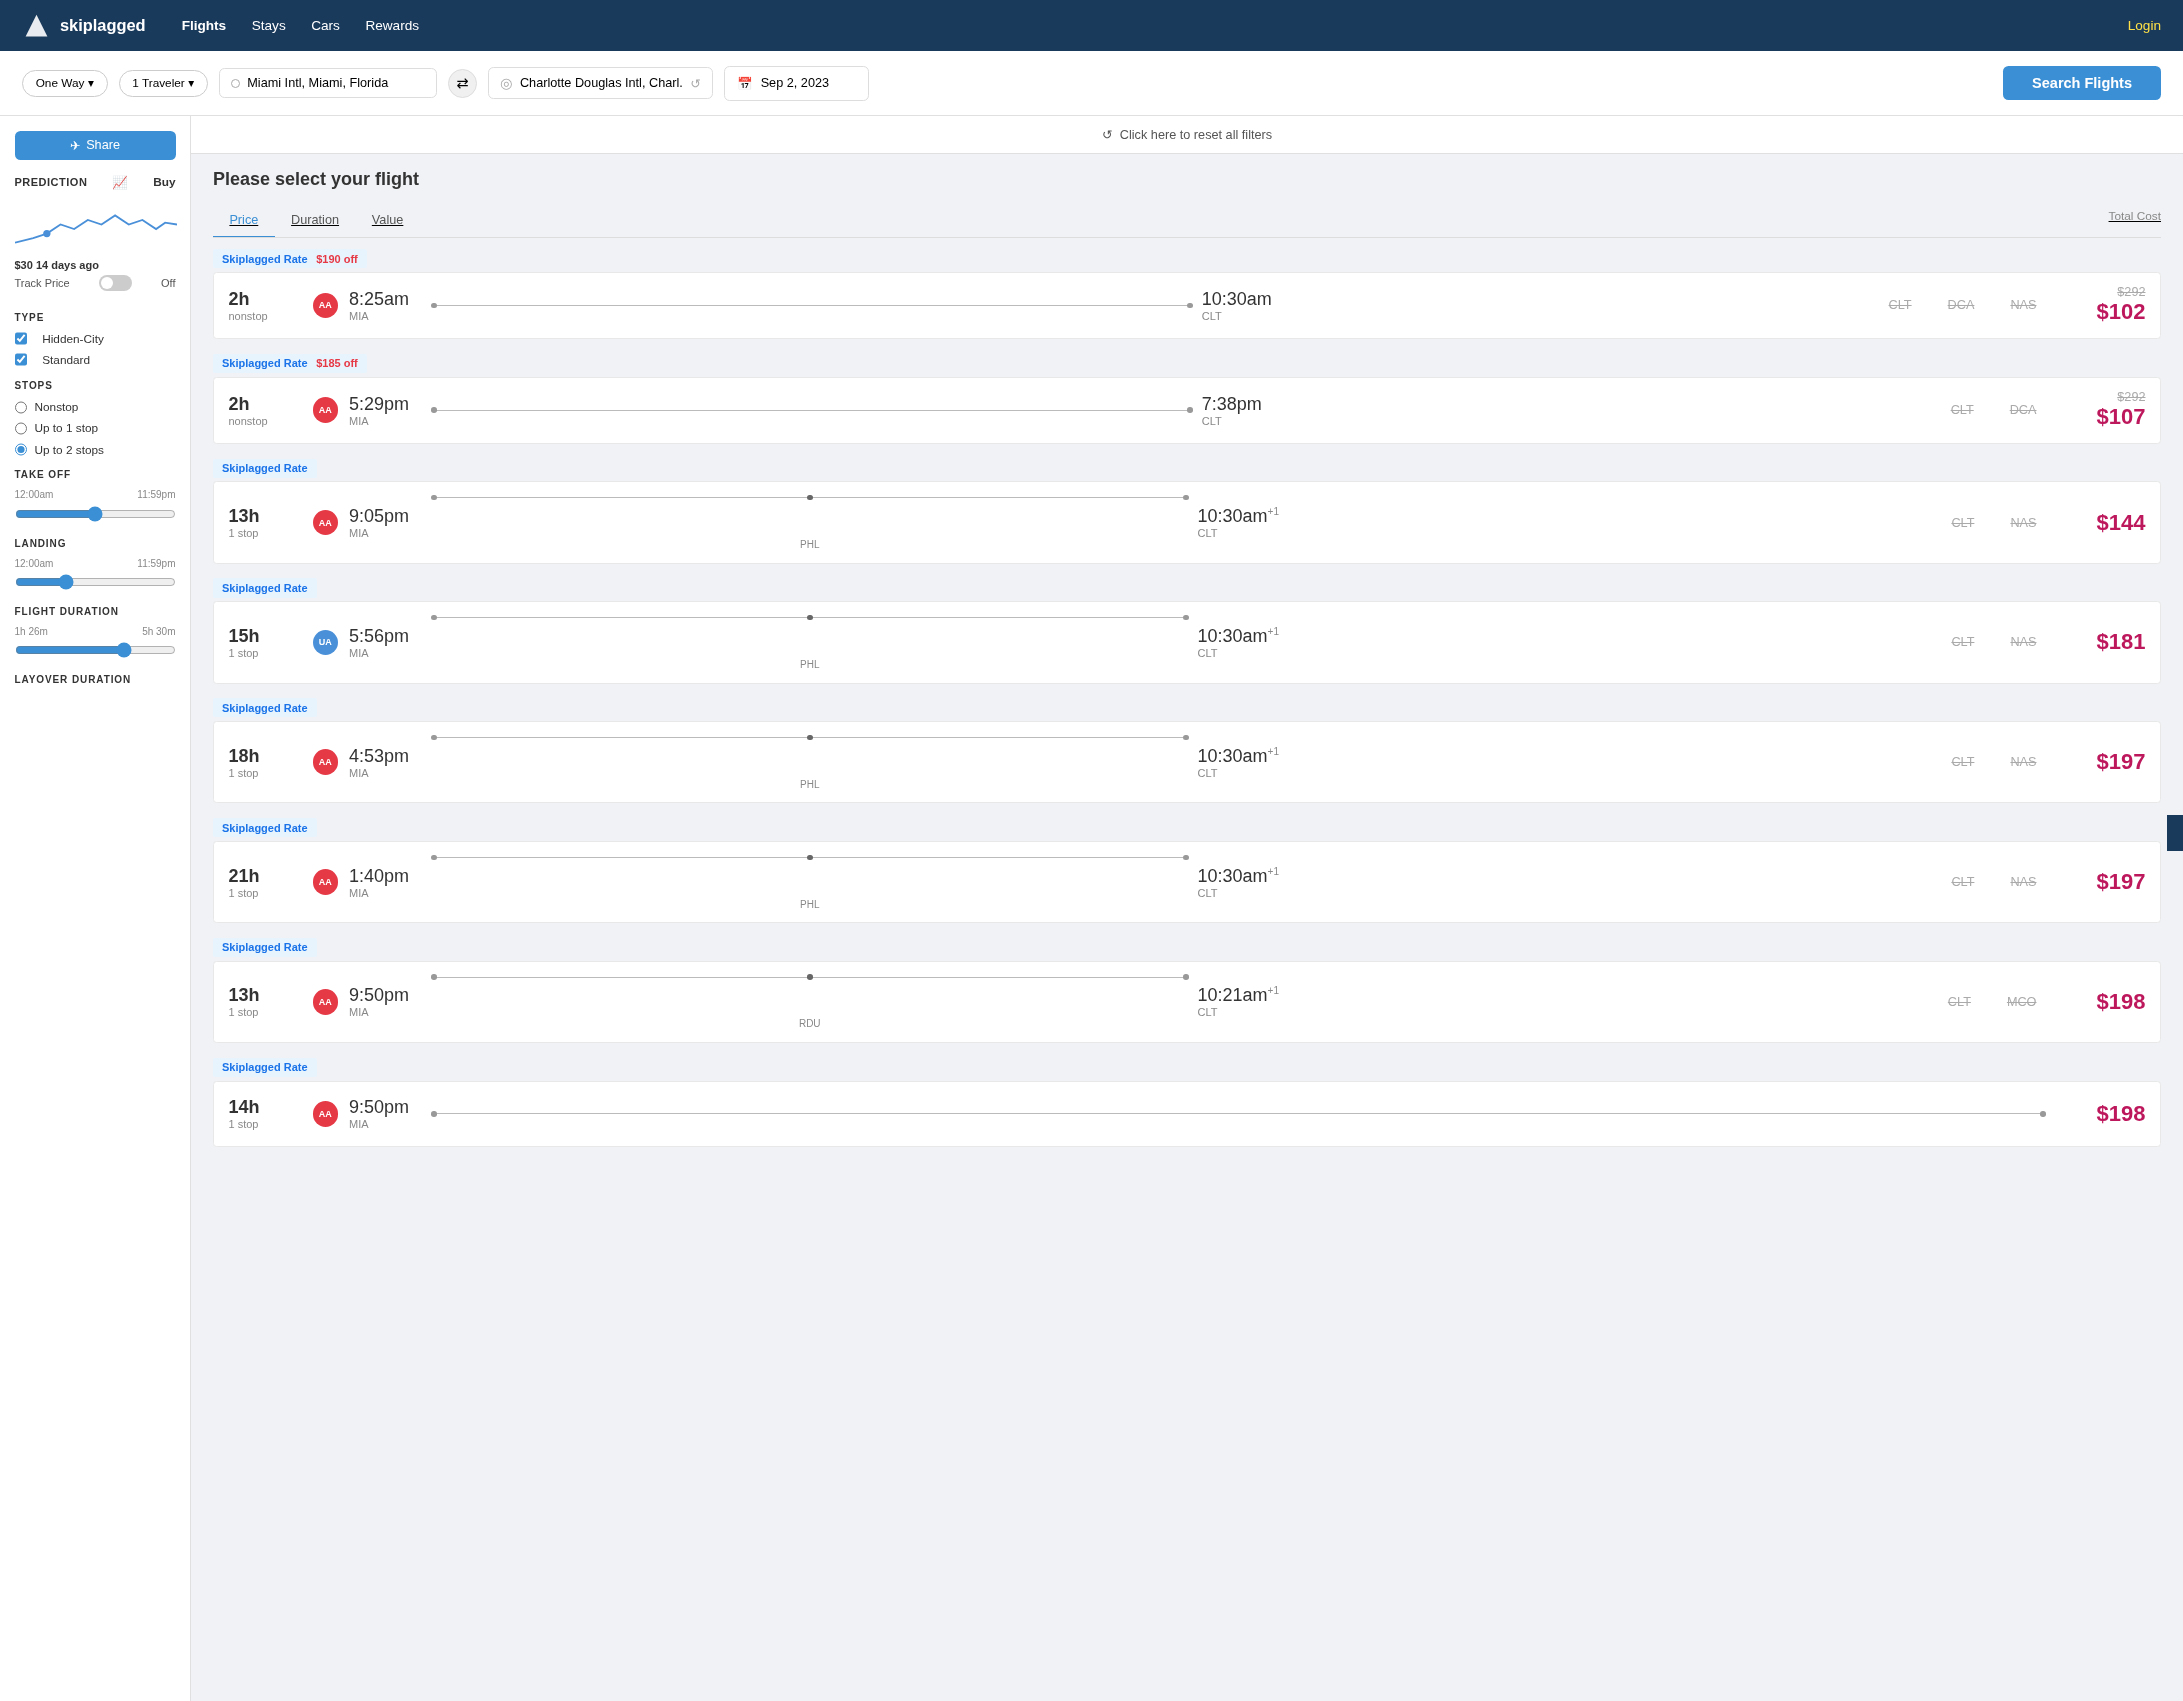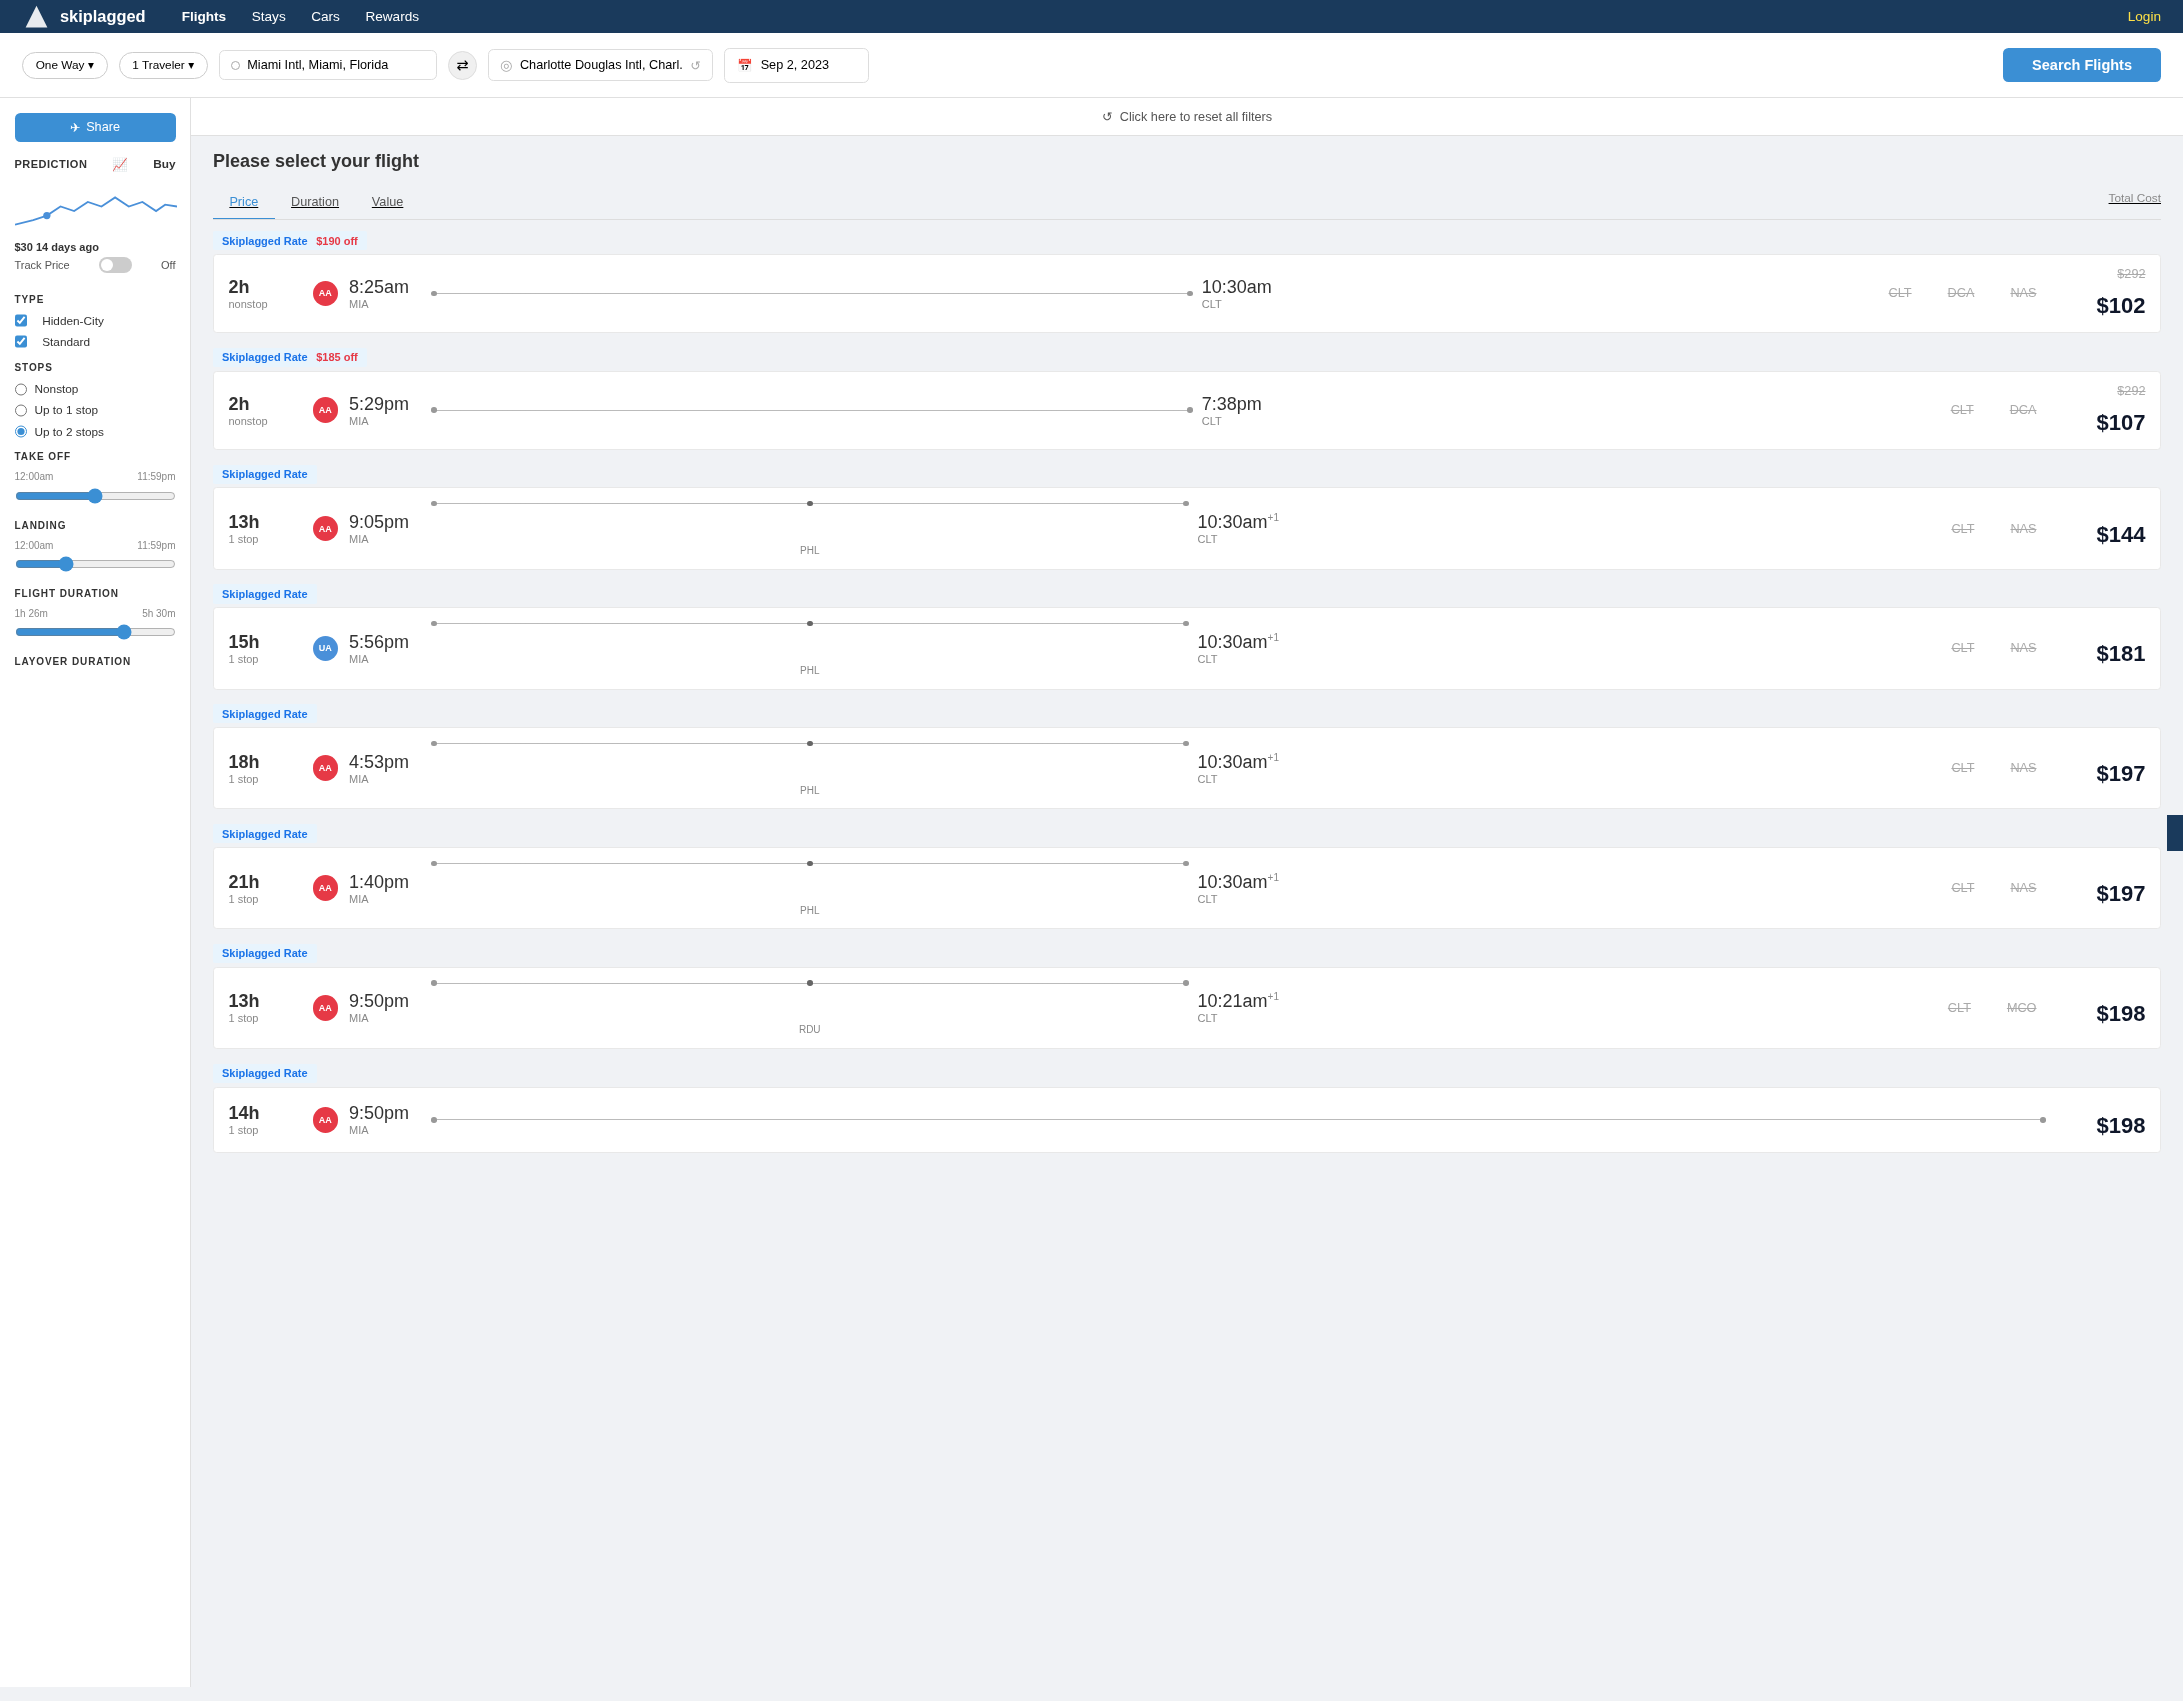--- a/index.html
+++ b/index.html
@@ -1,19 +1,19 @@
 <!DOCTYPE html>
 <html style="font-size:14.5px"><head>
   <meta charset="utf-8">
   <style>
     * { box-sizing: border-box; margin: 0; padding: 0; }
     body { font-family: -apple-system, BlinkMacSystemFont, 'Segoe UI', sans-serif; background: #f0f2f5; font-size: 12.7px; }
 
     
-    .header { background: #1a3a5c; display: flex; align-items: center; padding: 0 22px; height: 33px; }
+    .header { background: #1a3a5c; display: flex; align-items: center; padding: 0 22px; height: 51px; }
     .logo { display: flex; align-items: center; gap: 9px; color: white; font-weight: 700; font-size: 16.4px; margin-right: 36px; }
     .logo-icon { width: 29px; height: 29px; }
     .nav { display: flex; gap: 25.5px; }
     .nav-item { color: white; text-decoration: none; font-size: 13.6px; cursor: pointer; }
     .nav-item.active { font-weight: 600; }
     .header-right { margin-left: auto; }
     .login-btn { color: #fde047; font-size: 13.6px; cursor: pointer; }
 
     
     .search-bar { background: white; padding: 14.5px 22px; display: flex; align-items: center; gap: 11px; border-bottom: 0.9px solid #e0e0e0; position: relative; }
@@ -74,21 +74,21 @@
     .time-arr { font-size: 18px; font-weight: 500; color: #333; min-width: 73px; }
     .airport-code { font-size: 11px; color: #888; }
     .flight-line { flex: 1; display: flex; flex-direction: column; align-items: center; gap: 35px; }
     .line-dots { display: flex; align-items: center; width: 100%; }
     .line { flex: 1; height: 0.9px; background: #bbb; border-top: 0.9px dashed #bbb; }
     .dot { width: 5.5px; height: 5.5px; border-radius: 50%; background: #999; flex-shrink: 0; }
     .stop-label { font-size: 10px; color: #888; margin-top: 3.6px; }
     .extra-stops { display: flex; gap: 36px; font-size: 10px; color: #aaa; justify-content: flex-end; flex: 1; padding-right: 18px; }
     .strikethrough { text-decoration: line-through; color: #aaa; font-size: 12.7px; }
     .price-col { text-align: right; min-width: 91px; display: flex; flex-direction: column; align-items: flex-end; justify-content: center; }
-    .price-final { font-size: 22px; font-weight: 700; color: #0f172a; margin-top: 12px; }
+    .price-final { font-size: 22px; font-weight: 700; color: #be185d; }
     .price-original { font-size: 12.7px; color: #aaa; text-decoration: line-through; }
 
     
     .line-graph-svg { display: block; }
 
     
     .feedback-tab { position: fixed; right: 0; top: 50%; transform: translateY(-50%) rotate(90deg) translateX(50%); background: #1a3a5c; color: white; padding: 7.3px 14.5px; font-size: 11.8px; cursor: pointer; border-radius: 0 0 3.6px 3.6px; transform-origin: right center; writing-mode: vertical-rl; text-orientation: mixed; width: 36px; height: 91px; display: flex; align-items: center; justify-content: center; }
 
     .airport-wrap { border: 0.9px solid #ddd; border-radius: 5.5px; padding: 7.3px 11px; display: flex; align-items: center; gap: 7.3px; min-width: 218px; }
     .circle-dot { width: 9px; height: 9px; border-radius: 50%; border: 1.8px solid #aaa; flex-shrink: 0; }

